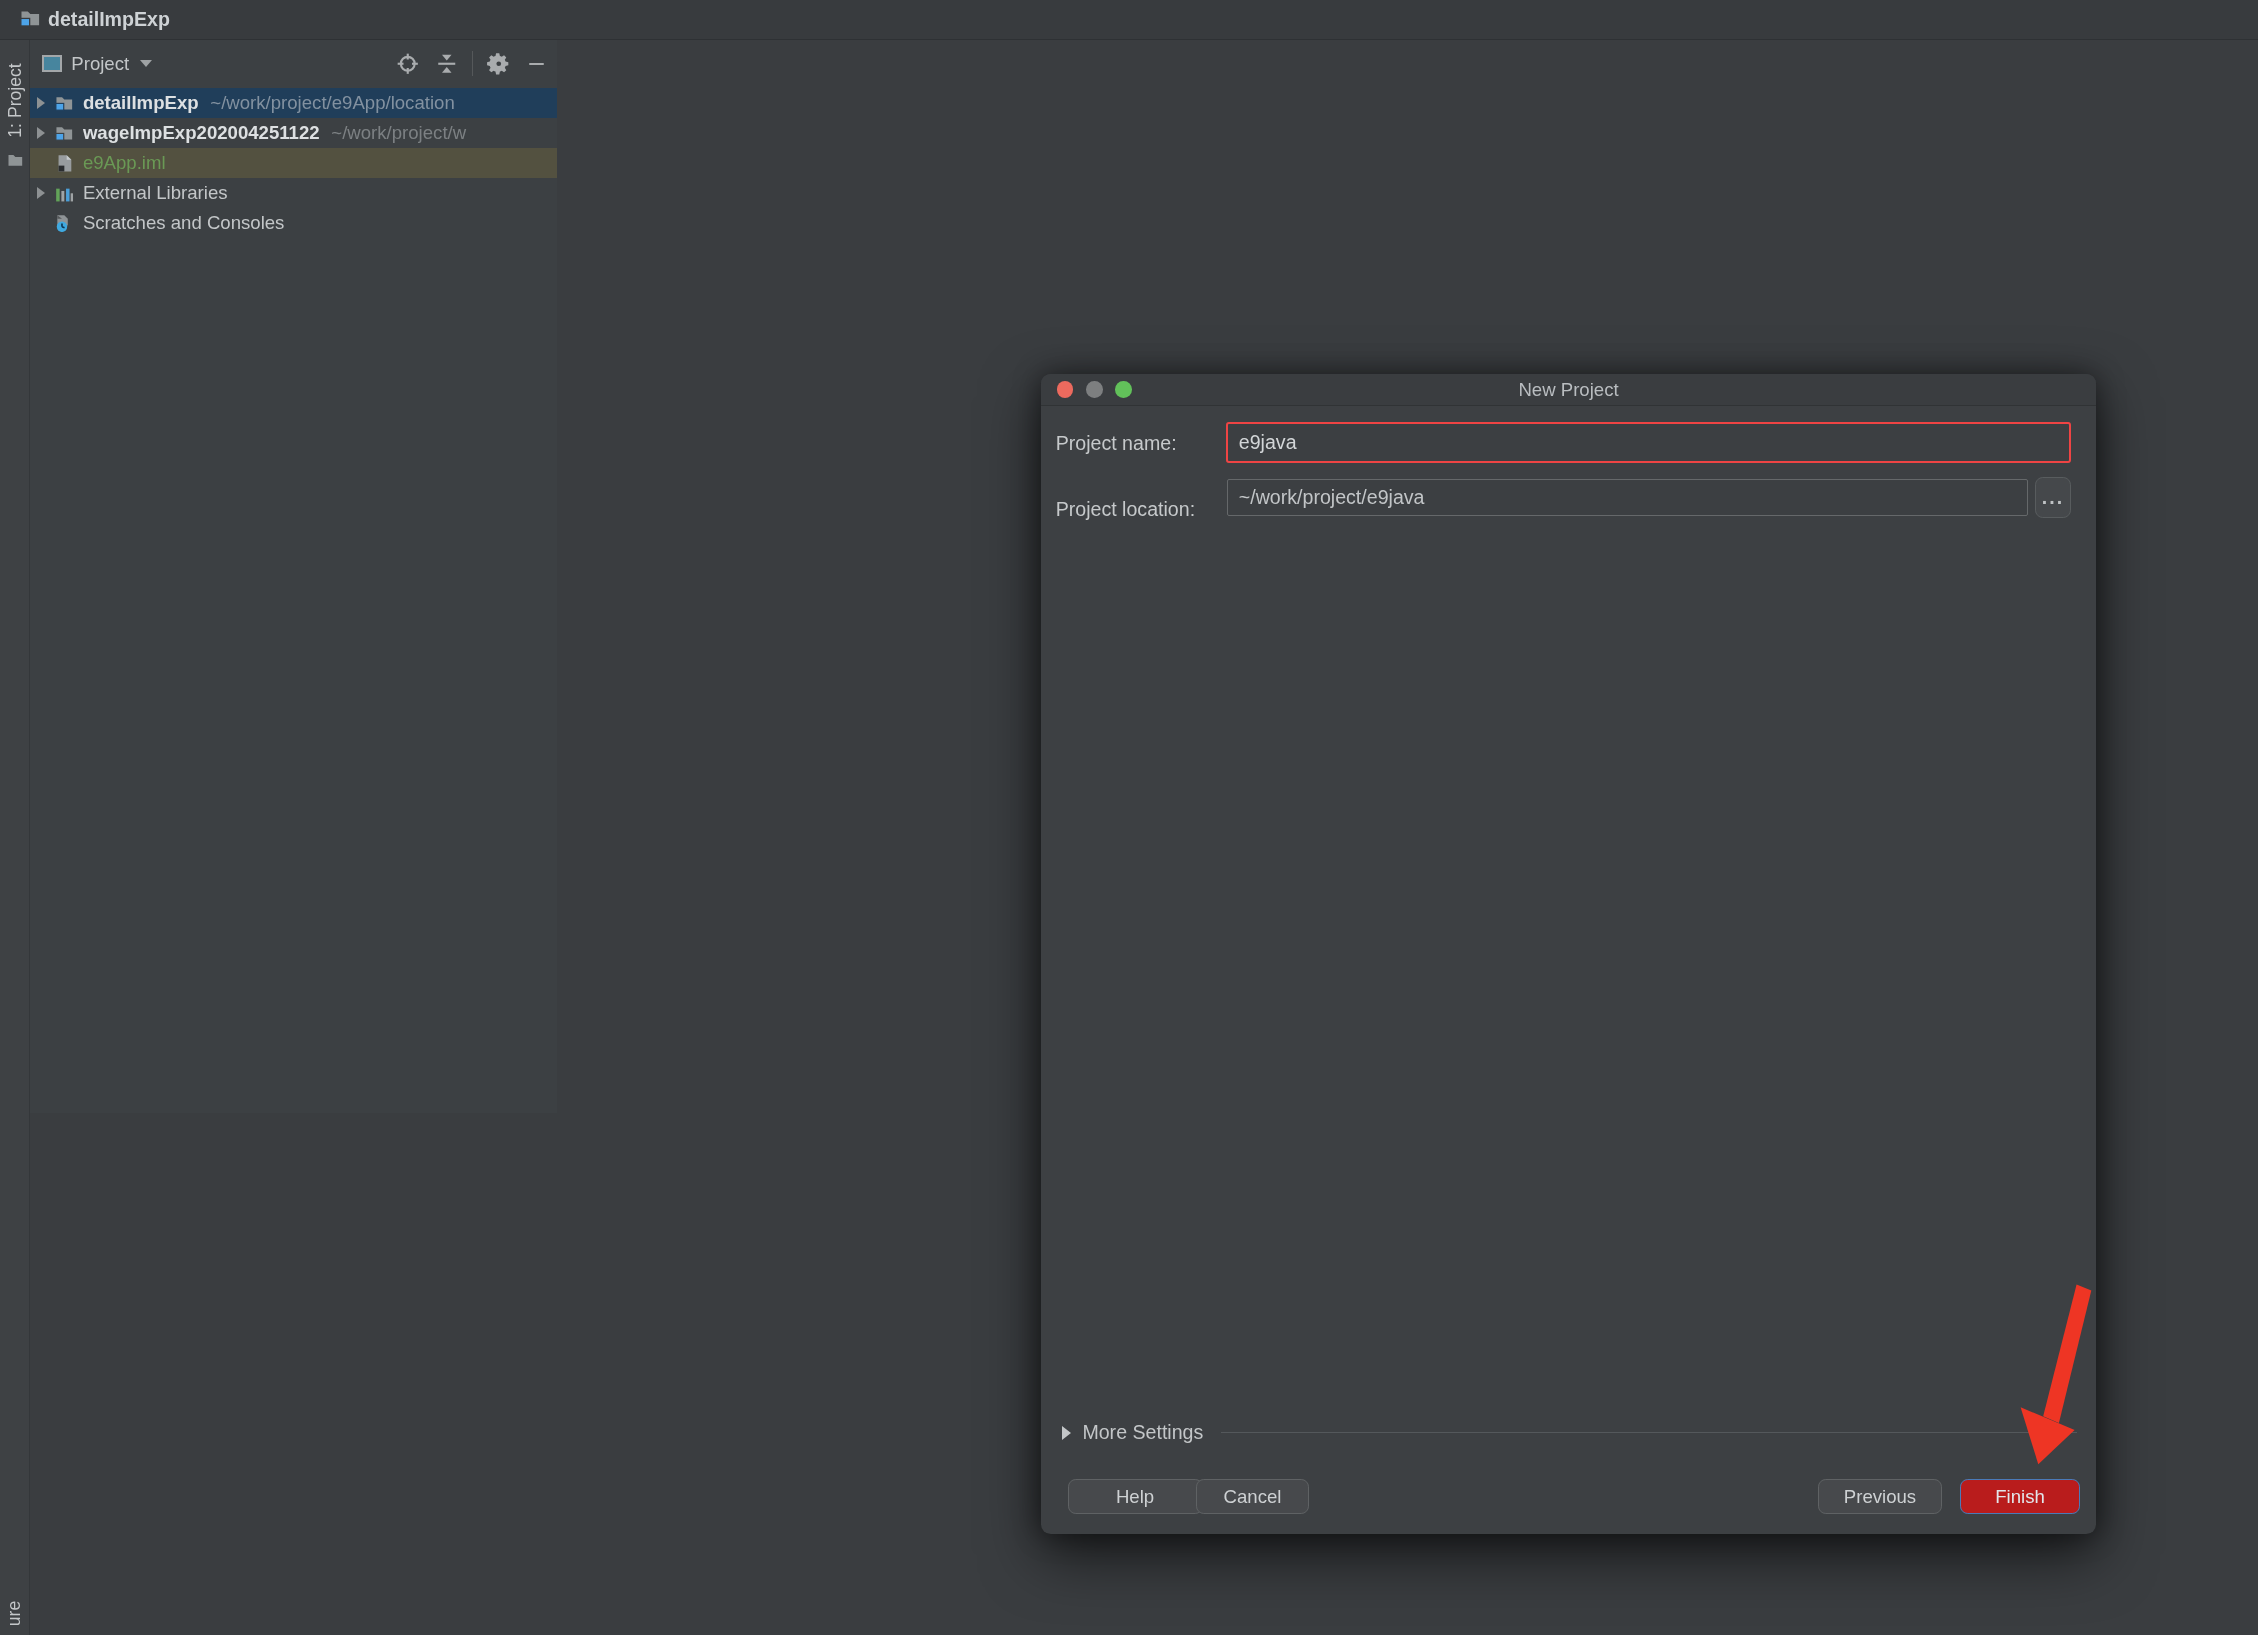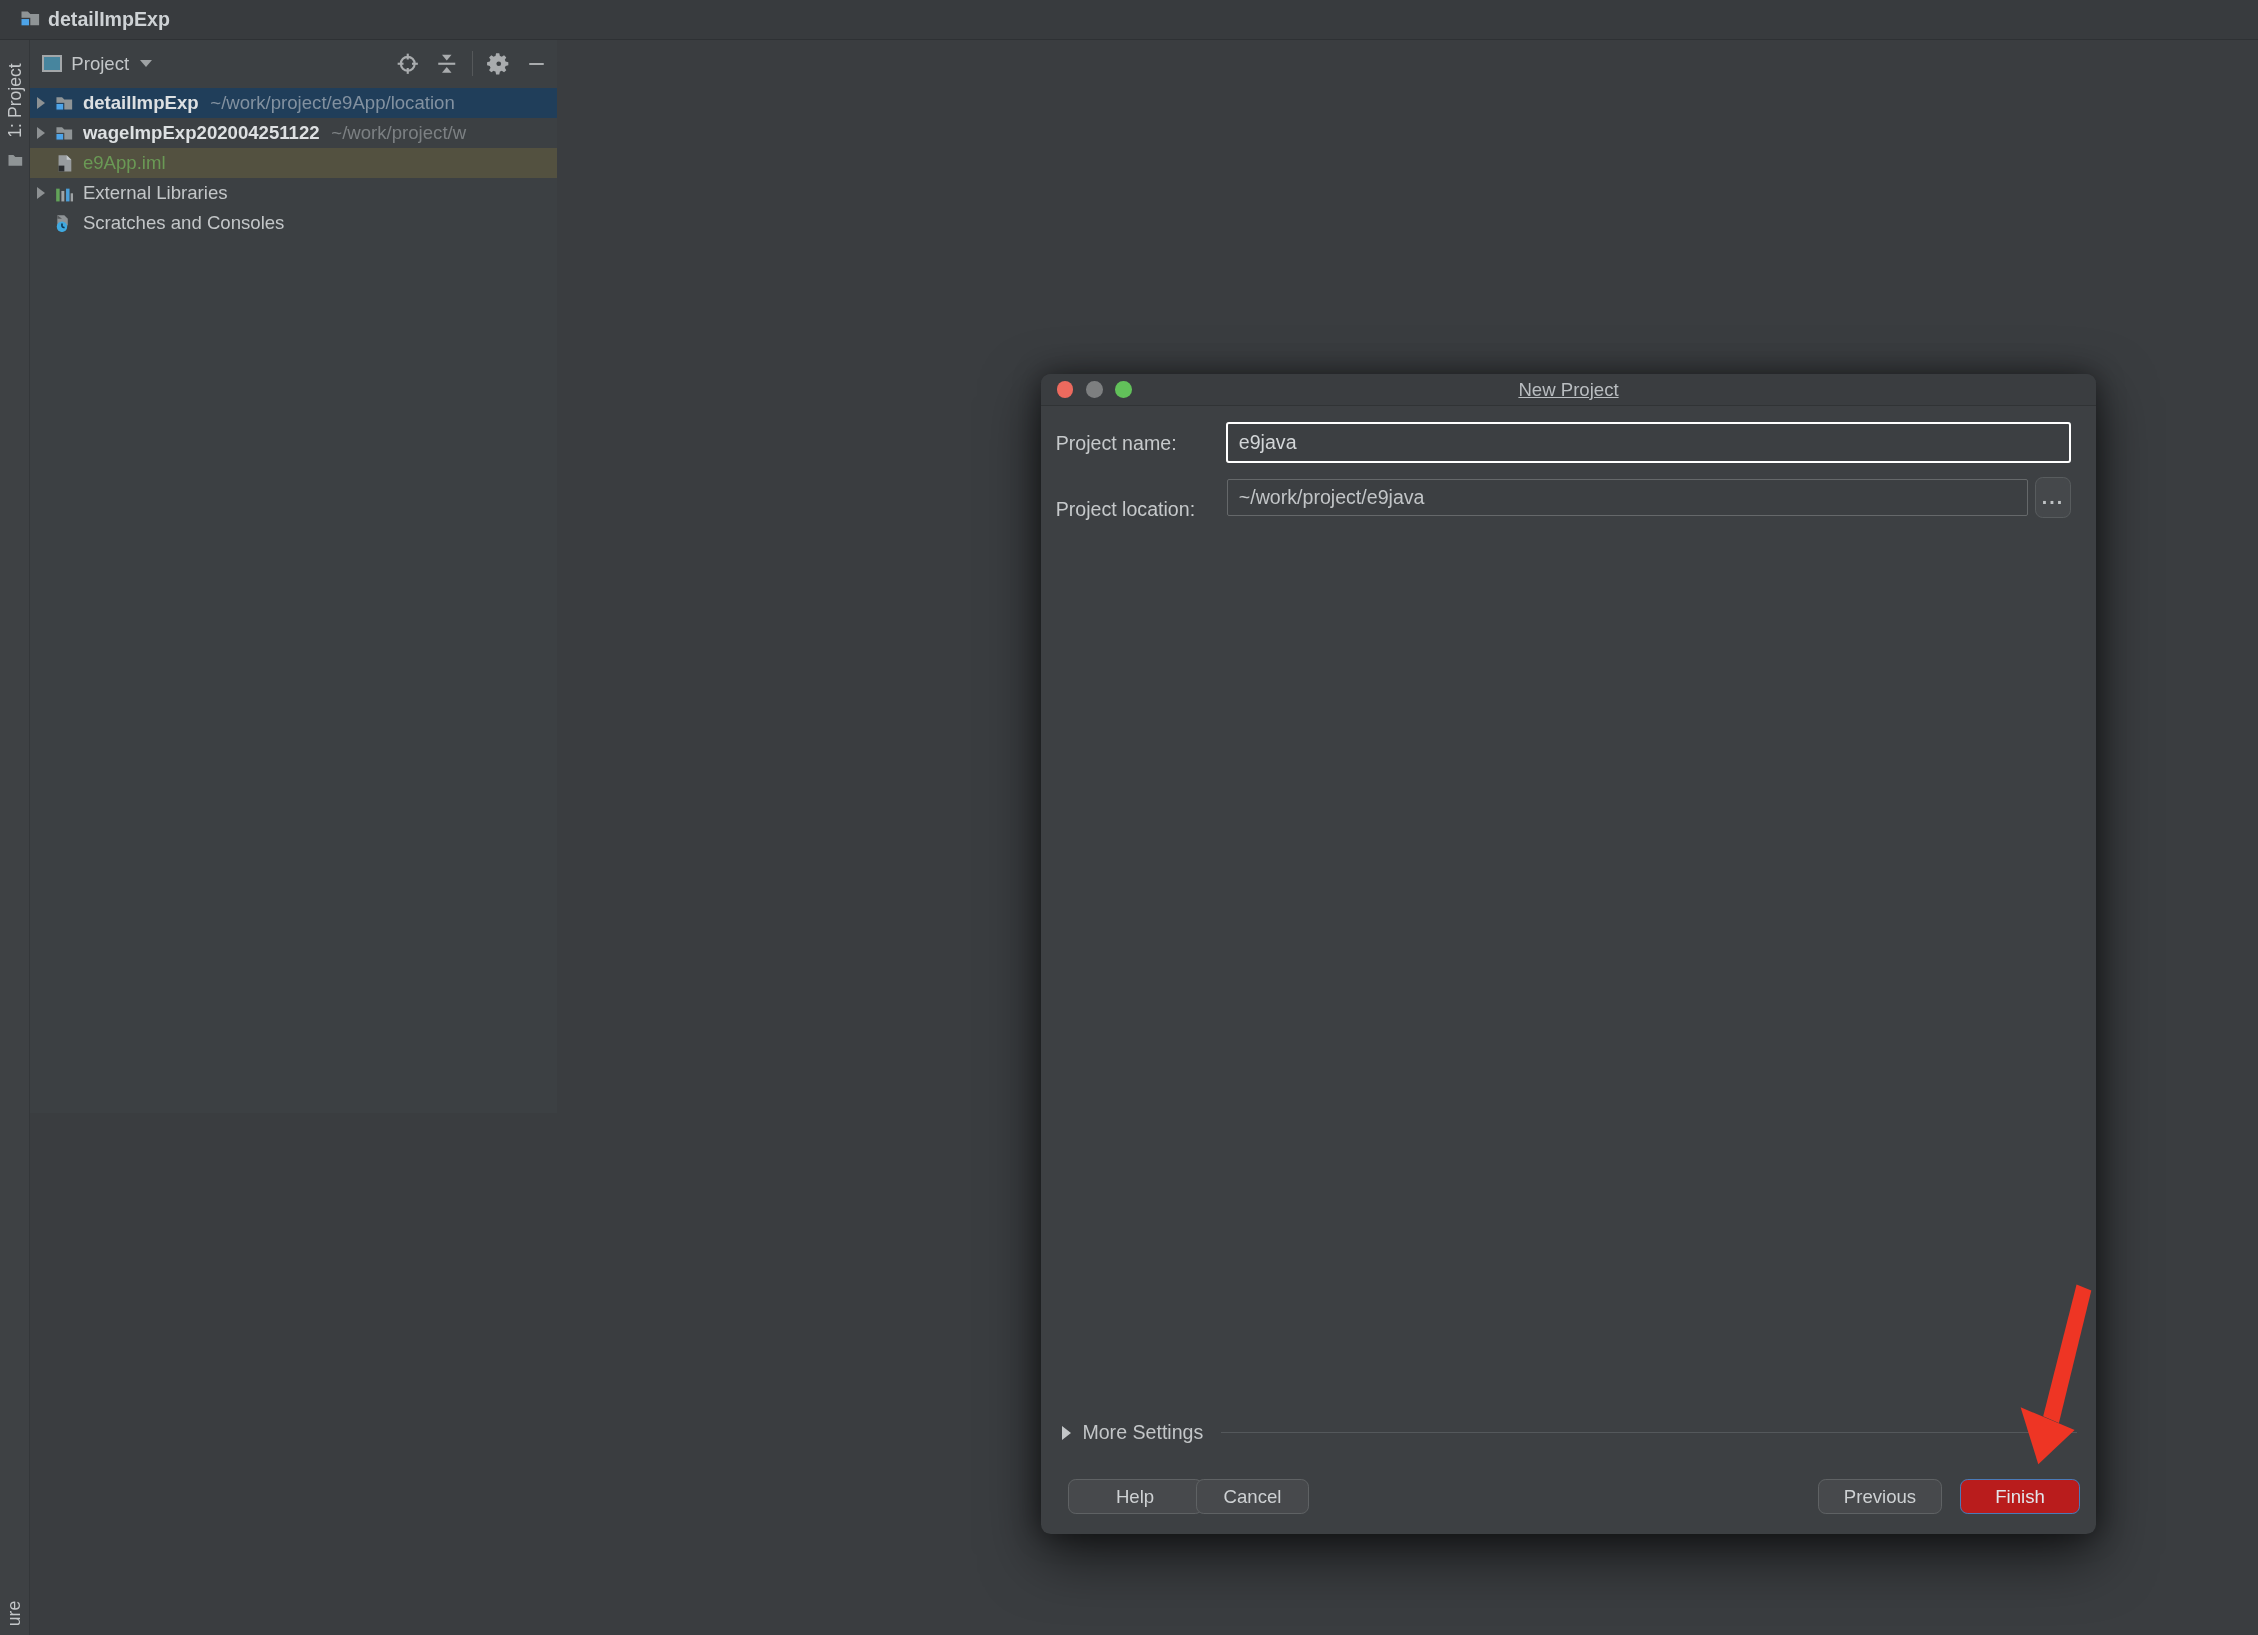--- a/index.html
+++ b/index.html
@@ -48,29 +48,29 @@
   .trow.selected{background:#203e5a;}
   .trow.selected .tpath{color:#8291a0;}
   .trow.iml-hl{background:#535140;}
   .green{color:#6a9955;}
 
   
   .dialog{position:absolute;left:1041px;top:374px;width:1055px;height:1160px;background:#3d4043;
     border-radius:9.8px;box-shadow:0 21.6px 59px rgba(0,0,0,.6),0 0 27.4px rgba(0,0,0,.45);}
   .dlg-titlebar{position:relative;height:31px;background:#3a3d40;border-bottom:1px solid #303335;
     border-radius:9.8px 9.8px 0 0;display:flex;align-items:center;justify-content:center;}
-  .dlg-title{color:#b9bdc0;font-size:18.6px;text-decoration:underline;}
+  .dlg-title{color:#b9bdc0;font-size:18.6px;}
   .lights{position:absolute;left:15.7px;top:0;height:31px;display:flex;align-items:center;gap:12.7px;}
   .light{width:16.7px;height:16.7px;border-radius:50%;}
   .light.red{background:#ec6a5e;} .light.gray{background:#7d7f80;} .light.green{background:#62c15a;}
 
   .fld-label{position:absolute;color:#c6c9cb;font-size:19.6px;}
   .fld-input{position:absolute;box-sizing:border-box;background:#3c3f42;color:#d3d6d8;
     font-family:"Liberation Sans",sans-serif;font-size:19.6px;padding:0 10.8px;outline:none;}
-  .inp-name{left:185px;top:48px;width:845px;height:41px;border:2px solid #ffffff;border-radius:2.9px;}
+  .inp-name{left:185px;top:48px;width:845px;height:41px;border:2px solid #ef4444;border-radius:2.9px;}
   .inp-loc{left:186px;top:105px;width:801px;height:37px;border:1px solid #65686a;border-radius:2px;color:#c2c5c7;}
   .browse-btn{position:absolute;left:994px;top:103px;width:36px;height:41px;border-radius:7.8px;
     background:#45484b;border:1px solid #585c5e;color:#c0c3c5;font-size:19.6px;font-weight:700;
     letter-spacing:2px;display:flex;align-items:center;justify-content:center;box-sizing:border-box;}
 
   .more-row{position:absolute;left:20.6px;top:1048px;width:1015px;height:21.6px;
     display:flex;align-items:center;gap:11.8px;}
   .more-arrow{width:0;height:0;border-top:7.8px solid transparent;border-bottom:7.8px solid transparent;
     border-left:9.8px solid #c3c6c8;}
   .more-label{color:#c3c6c8;font-size:19.6px;}

